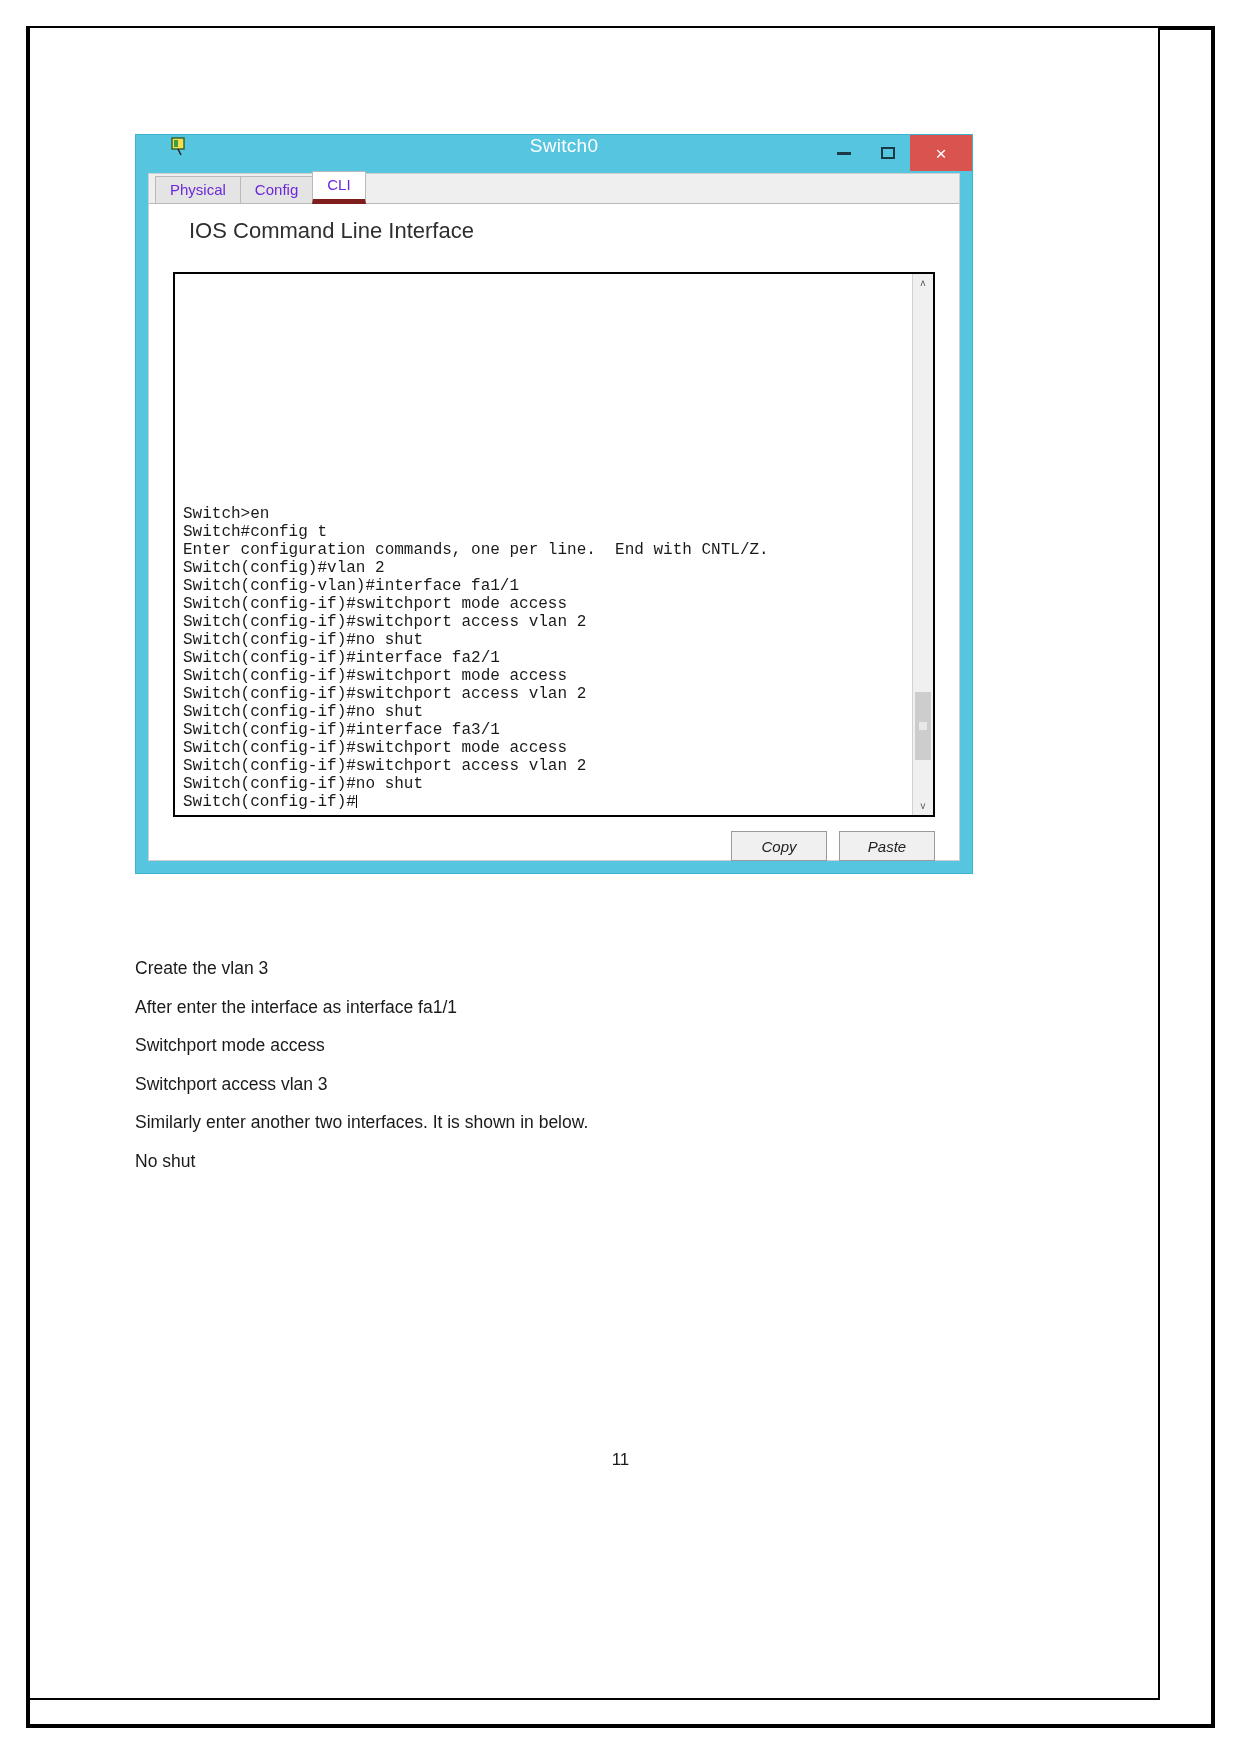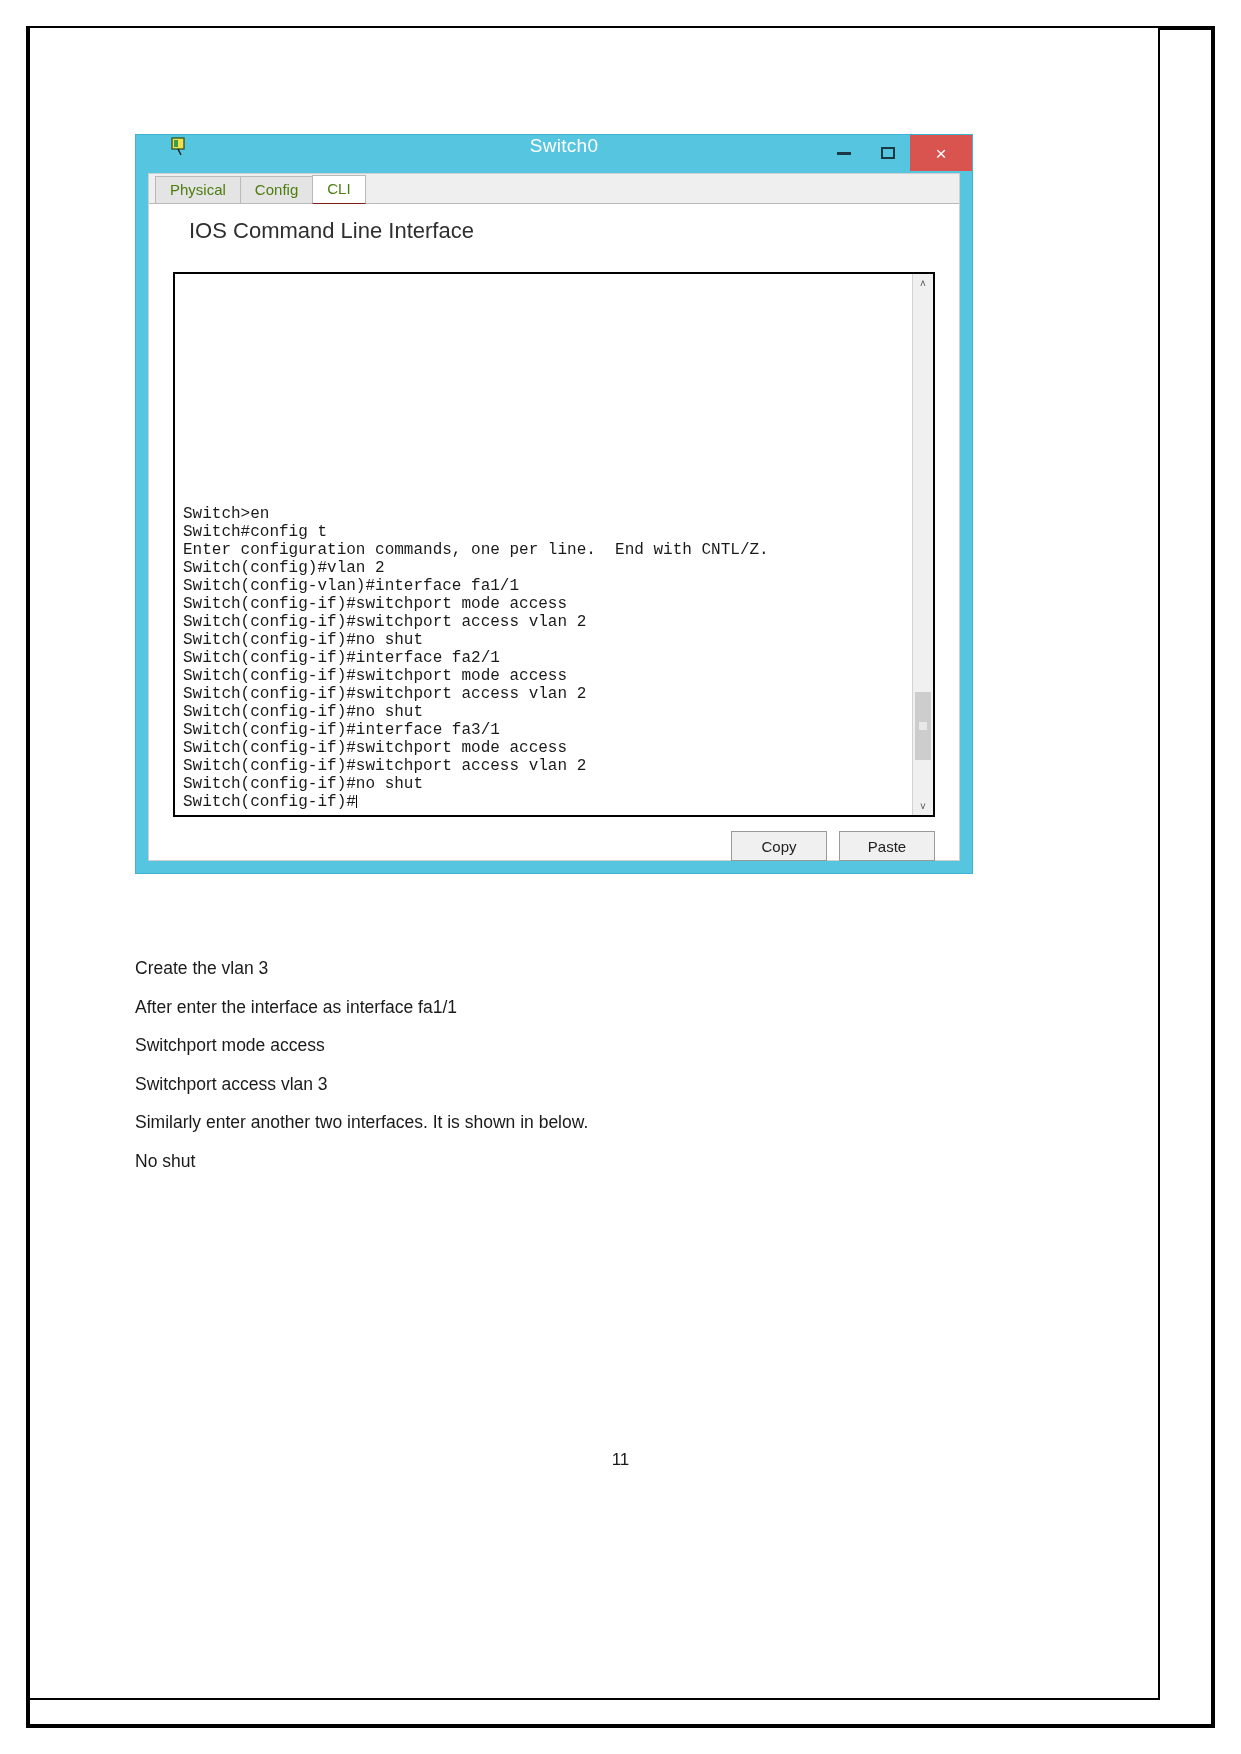--- a/index.html
+++ b/index.html
@@ -131,35 +131,35 @@
     display: flex;
     align-items: flex-end;
     height: 30px;
     background: #efefef;
     border-bottom: 1px solid #b9b9b9;
     padding-left: 6px;
     box-sizing: border-box;
   }
   .tab {
     font-size: 15px;
-    color: #4d7c0f;
+    color: #6d28d9;
     padding: 4px 14px 5px 14px;
     background: #e4e4e4;
     border: 1px solid #b9b9b9;
     border-bottom: none;
     margin-right: -1px;
     font-family: "Liberation Sans", sans-serif;
     cursor: default;
   }
   .tab.active {
     background: #ffffff;
     position: relative;
     top: 1px;
     padding-bottom: 6px;
-    border-bottom: 1px solid #7f1d1d;
+    border-bottom: 5px solid #7f1d1d;
     z-index: 2;
   }
 
   .cli-heading {
     text-align: left;
     font-size: 22px;
     color: #2e2e2e;
     padding: 14px 0 28px 0;
     font-family: "Liberation Sans", sans-serif;
     margin-left: 40px;
@@ -252,20 +252,21 @@
     height: 8px;
     background: #e8e8e8;
   }
 
   
   .btn-row {
     display: flex;
     justify-content: flex-end;
     gap: 12px;
     margin: 14px 24px 0 24px;
+    font-style: italic;
   }
   .btn {
     width: 94px;
     height: 28px;
     background: #f0f0f0;
     border: 1px solid #9a9a9a;
     font-size: 15px;
     color: #222222;
     font-family: "Liberation Sans", sans-serif;
     cursor: default;

